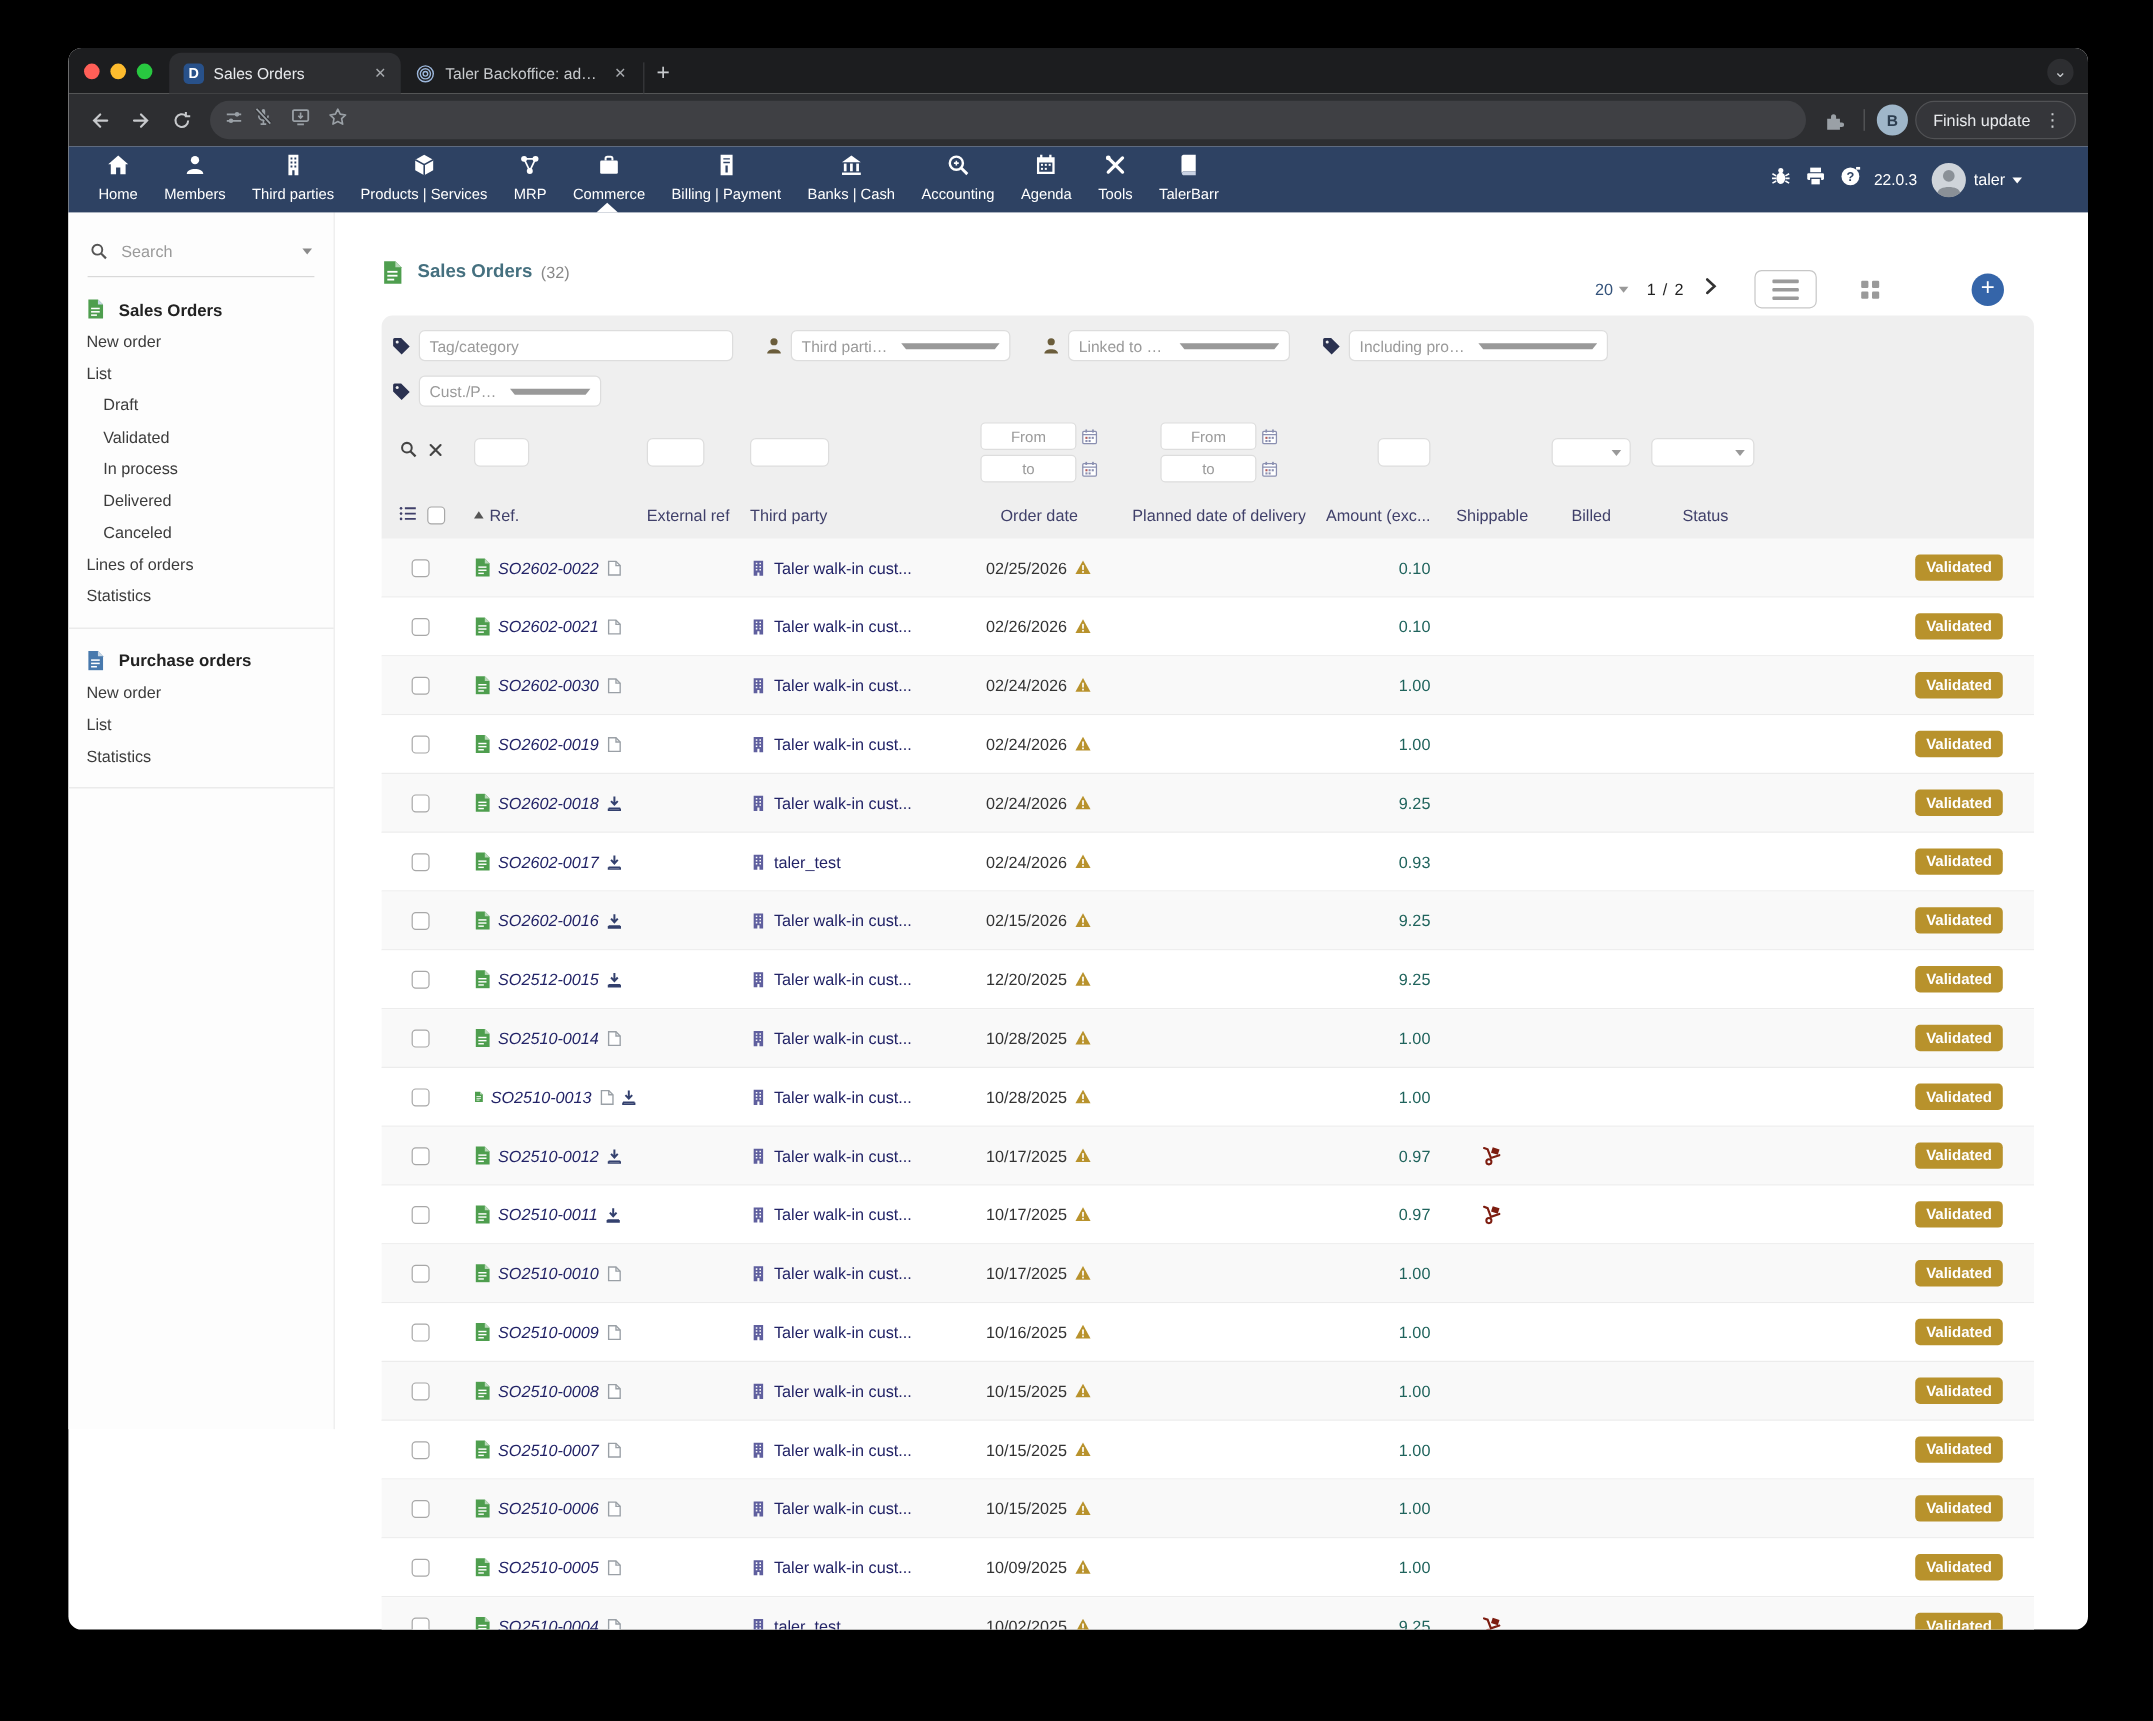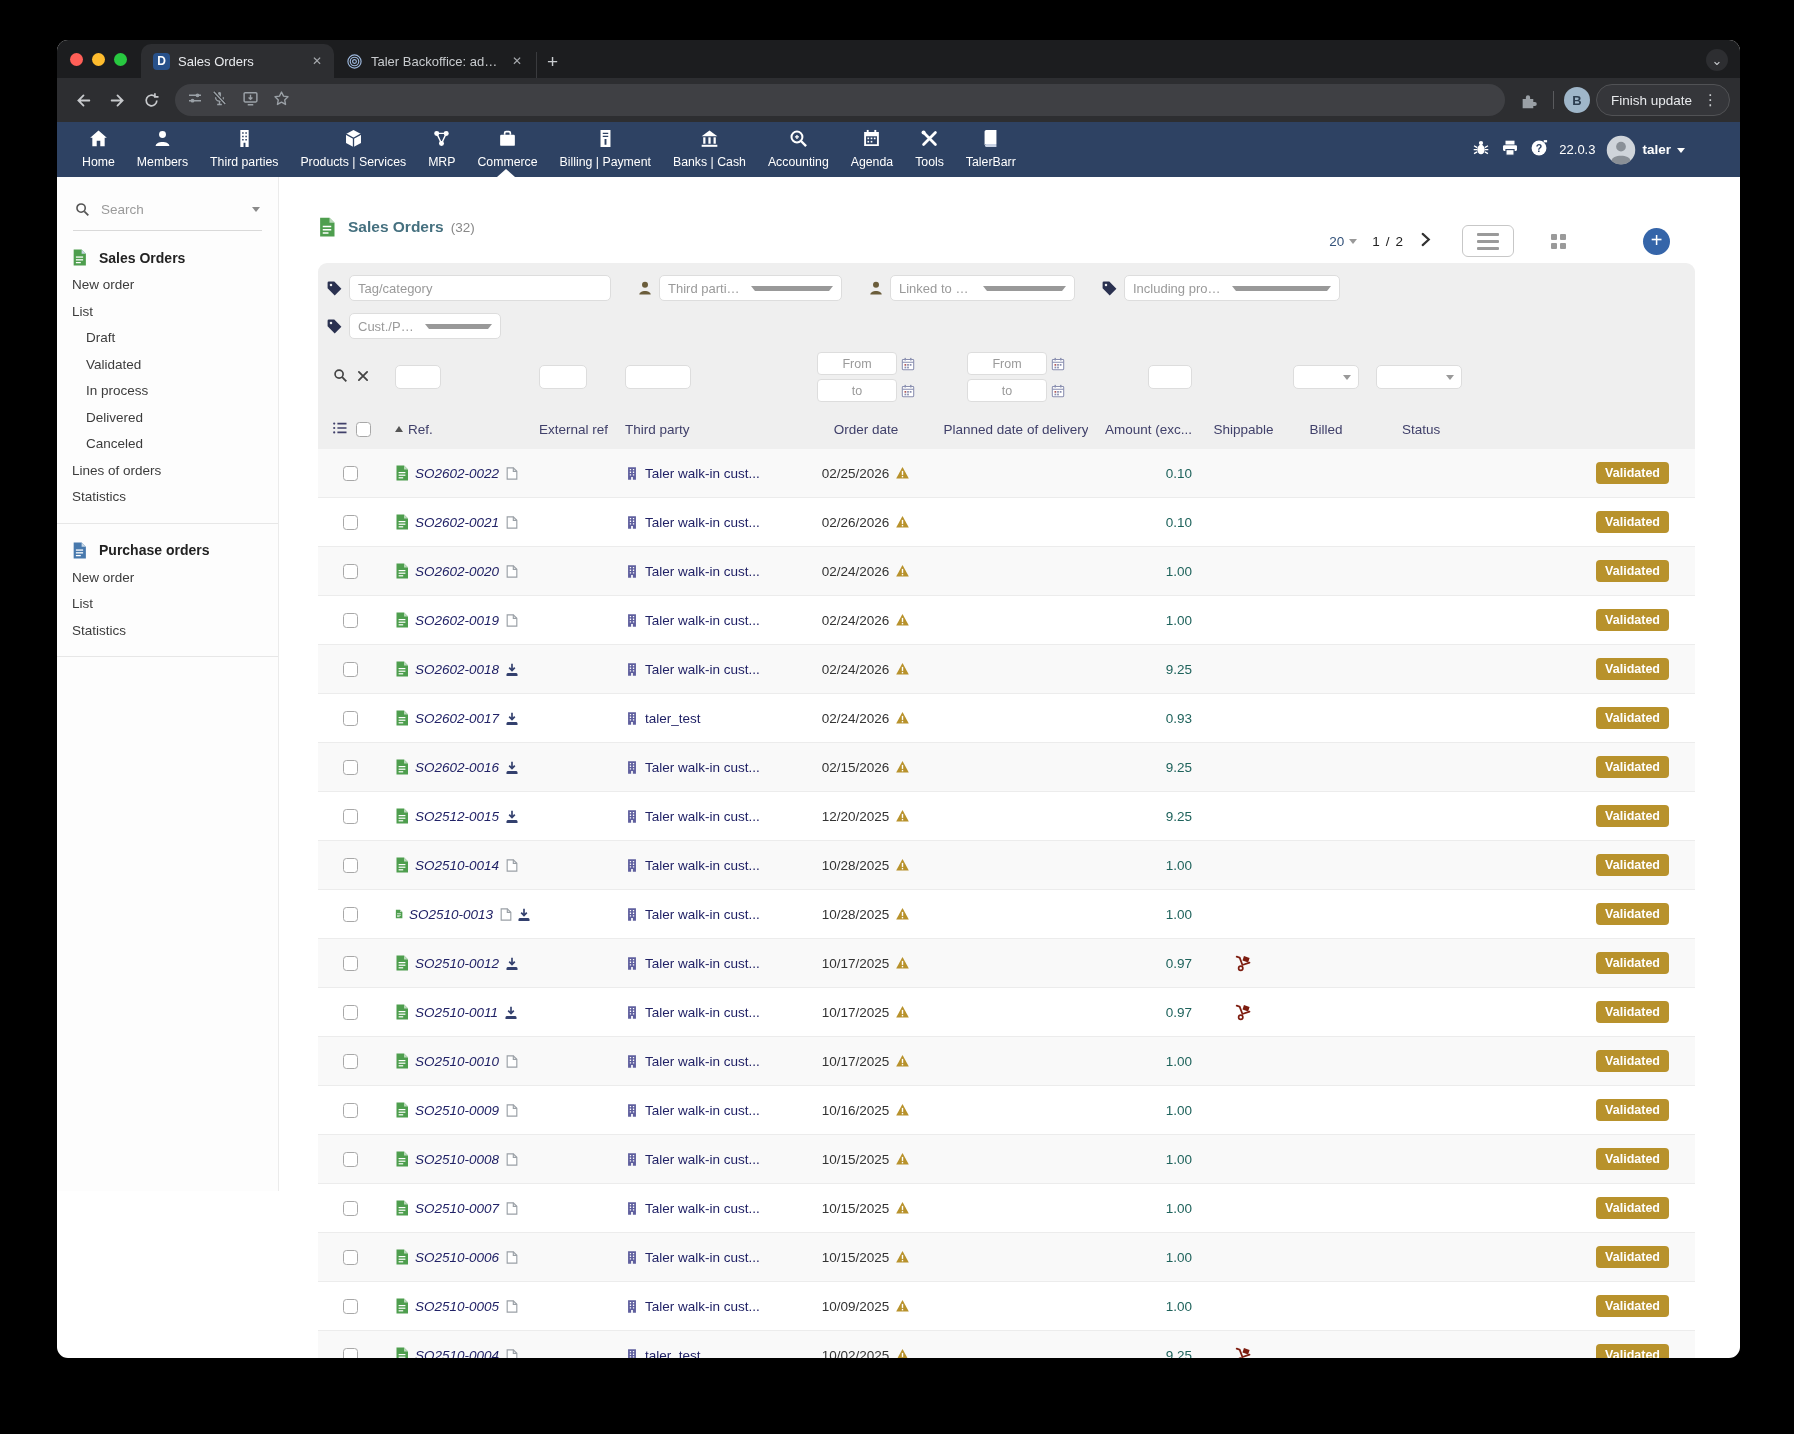--- a/index.html
+++ b/index.html
@@ -34,21 +34,21 @@
   .avatarB{width:26px;height:26px;border-radius:50%;background:#9fb6c9;color:#2d3e50;font-size:13px;font-weight:bold;display:flex;align-items:center;justify-content:center;}
   .updatepill{height:32px;background:#35363a;border:1px solid #515255;border-radius:16px;color:#e8eaed;font-size:13.5px;display:flex;align-items:center;gap:8px;padding:0 8px 0 14px;white-space:nowrap;}
   .kebab{color:#c8cbce;font-size:15px;padding:0 3px;}
 
   
   .navbar{position:relative;height:55px;background:#2e4263;display:flex;align-items:center;padding:0 55px 0 14px;}
   .nav-item{display:flex;flex-direction:column;align-items:center;justify-content:center;gap:3px;padding:4px 11px 6px;color:#fff;min-width:46px;}
   .nav-item .nlabel{font-size:12.3px;white-space:nowrap;}
   .nav-right{margin-left:auto;display:flex;align-items:center;gap:11px;color:#fff;}
   .nav-right .ver{font-size:13px;}
-  .nav-user{display:flex;align-items:center;gap:6px;font-size:13.5px;font-weight:bold;}
+  .nav-user{display:flex;align-items:center;gap:6px;font-size:13.5px;}
   .notch{position:absolute;bottom:0;left:440px;width:0;height:0;border-left:9px solid transparent;border-right:9px solid transparent;border-bottom:8px solid #fff;}
   .caret-w{width:0;height:0;border-left:4.5px solid transparent;border-right:4.5px solid transparent;border-top:5px solid #fff;margin-top:2px;}
 
   
   .content{display:flex;height:1014px;background:#fff;}
   .sidebar{width:222px;flex:0 0 auto;background:#fdfdfd;border-right:1px solid #ebebeb;padding-top:20px;}
   .side-search{display:flex;align-items:center;gap:9px;margin:0 16px;padding:4px 2px 12px 2px;border-bottom:1px solid #d9d9d9;}
   .side-search input{border:none;outline:none;background:transparent;font-size:13.5px;color:#333;width:110px;}
   .side-search input::placeholder{color:#9a9a9a;}
   .caret-g{width:0;height:0;border-left:4px solid transparent;border-right:4px solid transparent;border-top:5px solid #8a8a8a;margin-left:auto;}
@@ -727,21 +727,21 @@
                 <span class="cb"></span>
               </div>
     <div class="tcell col-ref">
       <svg width="14" height="16" viewBox="0 0 14 16">
                   <path d="M1.5 0.5 H9 L13 4.5 V15.5 H1.5 Z" fill="#4e9e4e"></path>
                   <path d="M9 0.5 L13 4.5 H9 Z" fill="#b9d8b9"></path>
                   <rect x="3.6" y="7" width="6.8" height="1.2" fill="#fff"></rect>
                   <rect x="3.6" y="9.6" width="6.8" height="1.2" fill="#fff"></rect>
                   <rect x="3.6" y="12.2" width="4.6" height="1.2" fill="#fff"></rect>
                 </svg>
-      <a href="#" class="reflink">SO2602-0020</a>
+      <a href="#" class="reflink">SO2602-0030</a>
       <span class="ricons">
         <svg class="ic-note" width="14" height="15" viewBox="0 0 16 16">
                     <path d="M2.5 1.5 H9.5 L13.5 5.5 V14.5 H2.5 Z" fill="#fff" stroke="#9aa0a6" stroke-width="1.3"></path>
                     <path d="M9.5 1.5 V5.5 H13.5" fill="none" stroke="#9aa0a6" stroke-width="1.3"></path>
                   </svg>
 
       </span>
     </div>
     <div class="tcell col-extref"></div>
     <div class="tcell col-party">

